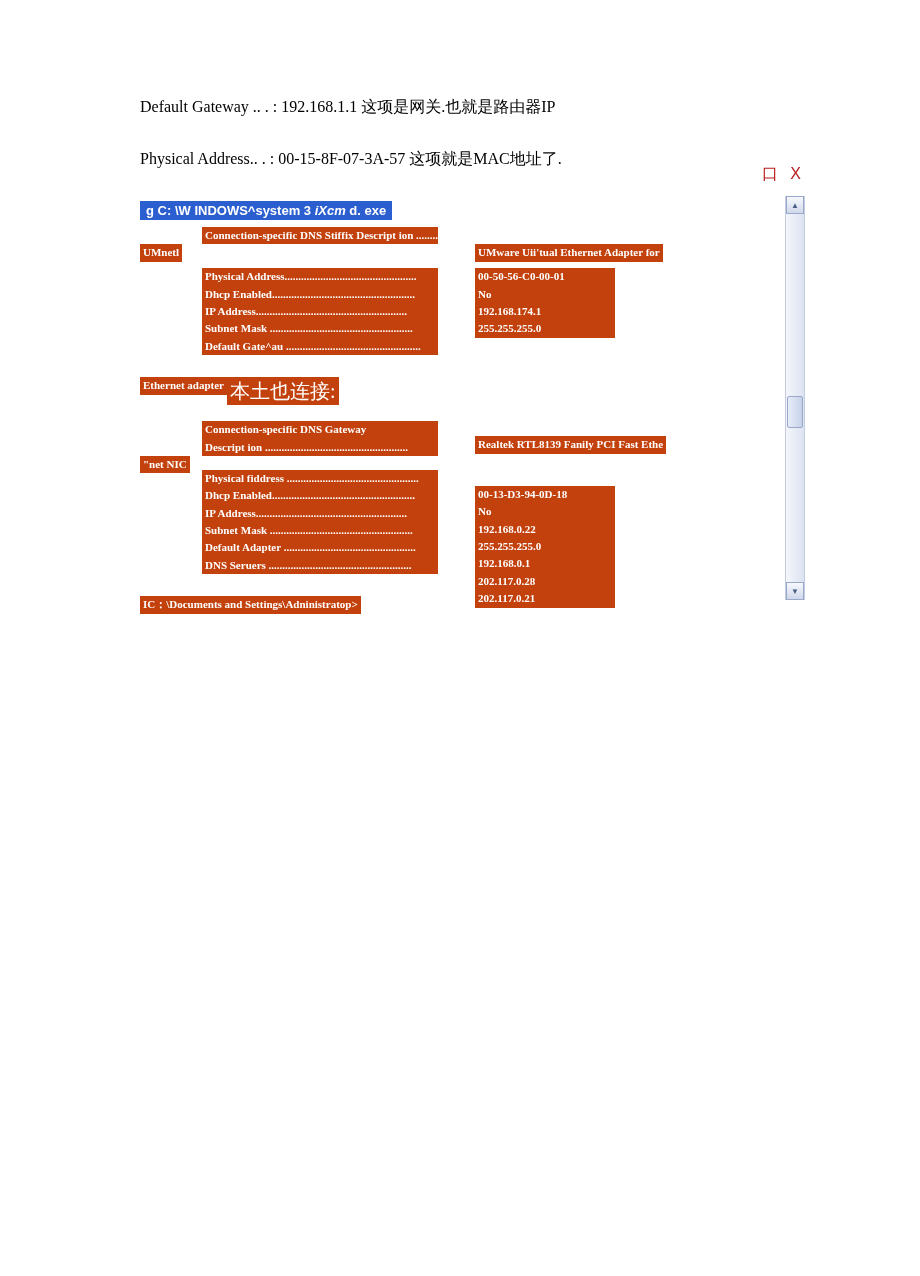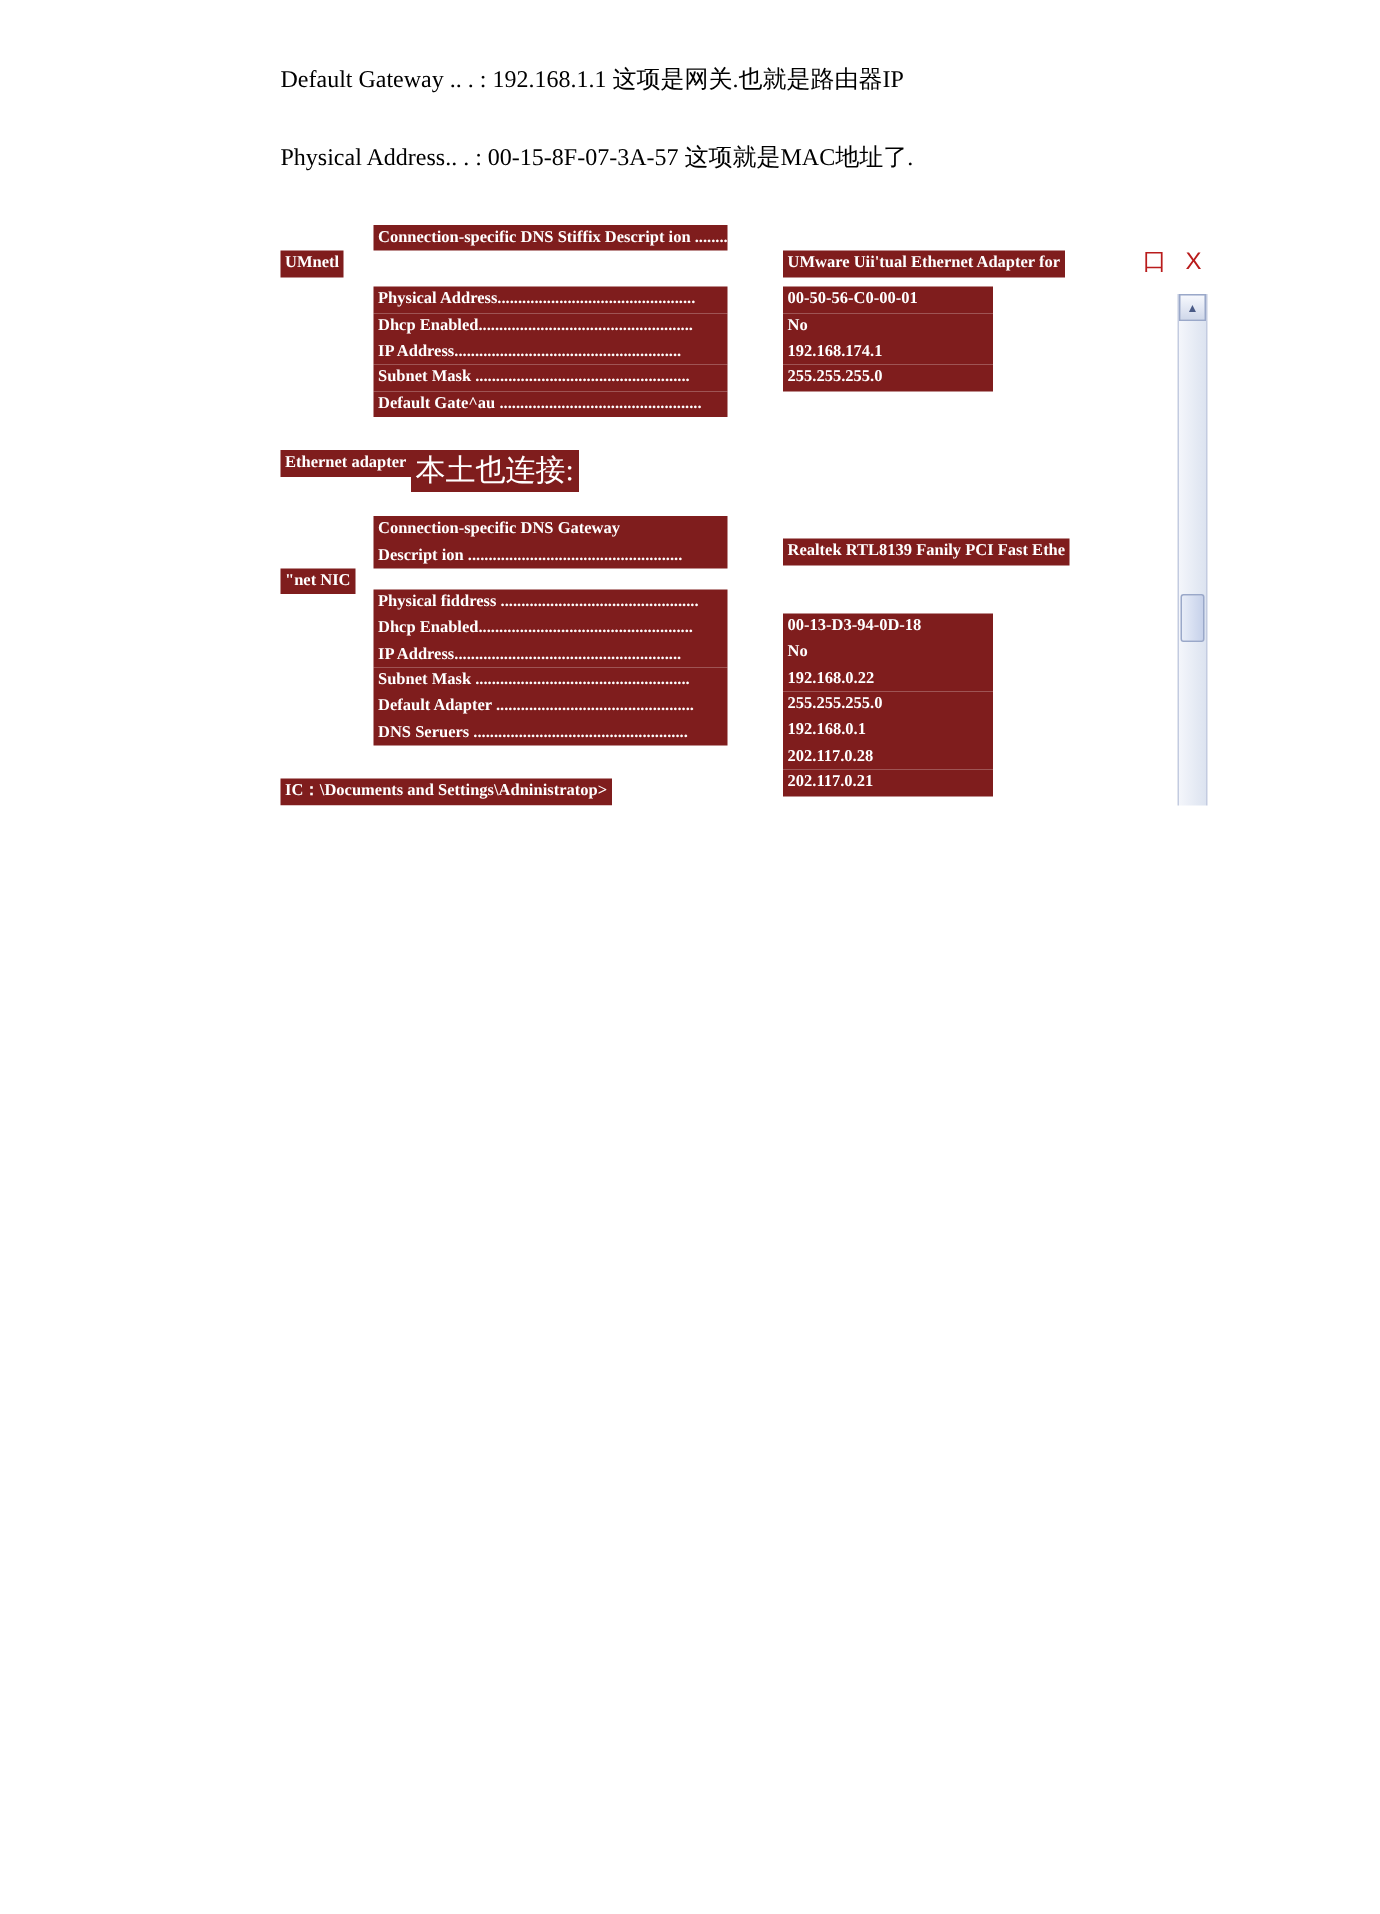--- a/index.html
+++ b/index.html
@@ -3,23 +3,22 @@
 <meta charset="utf-8">
 <style>
   body {
     margin: 0;
     padding: 0;
     background: #fff;
     font-family: "Times New Roman", "SimSun", serif;
     width: 920px;
   }
   .page {
-    padding: 43px 140px 0 140px;
-    position: relative;
-    margin-left: 47px;
+    padding: 96px 140px 0 140px;
+    position: relative;
   }
   .intro p {
     font-size: 16px;
     color: #000;
     margin: 0 0 30px 0;
     line-height: 1.4;
   }
   .title-bar {
     display: inline-block;
     background: #2b5fd0;
@@ -40,21 +39,21 @@
   .two-col {
     position: relative;
     min-height: 1px;
   }
   .right-col {
     position: absolute;
     left: 335px;
   }
   .cell {
     display: inline-block;
-    background: #7f1d1d;
+    background: #c2410c;
     color: #fff;
     font-family: "Times New Roman", serif;
     font-size: 11px;
     font-weight: bold;
     line-height: 1.4;
     padding: 1px 3px;
     margin: 0;
     vertical-align: top;
     white-space: nowrap;
   }
@@ -134,20 +133,23 @@
 <body>
 
 <div class="page">
 
   <div class="intro">
     <p>Default Gateway .. . : 192.168.1.1 这项是网关.也就是路由器IP</p>
     <p>Physical Address.. . : 00-15-8F-07-3A-57 这项就是MAC地址了.</p>
   </div>
 
   <div class="cmd-window">
+    <span class="title-bar">
+      <span>g C: \W INDOWS^system 3 </span><span class="italic">iXcm</span><span> d. exe</span>
+    </span>
 
     <div class="cmd-content">
 
       <div class="two-col">
         <div class="labels-block">
           <span class="cell">Connection-specific DNS Stiffix Descript ion .............</span>
         </div>
       </div>
 
       <div class="header-line">

